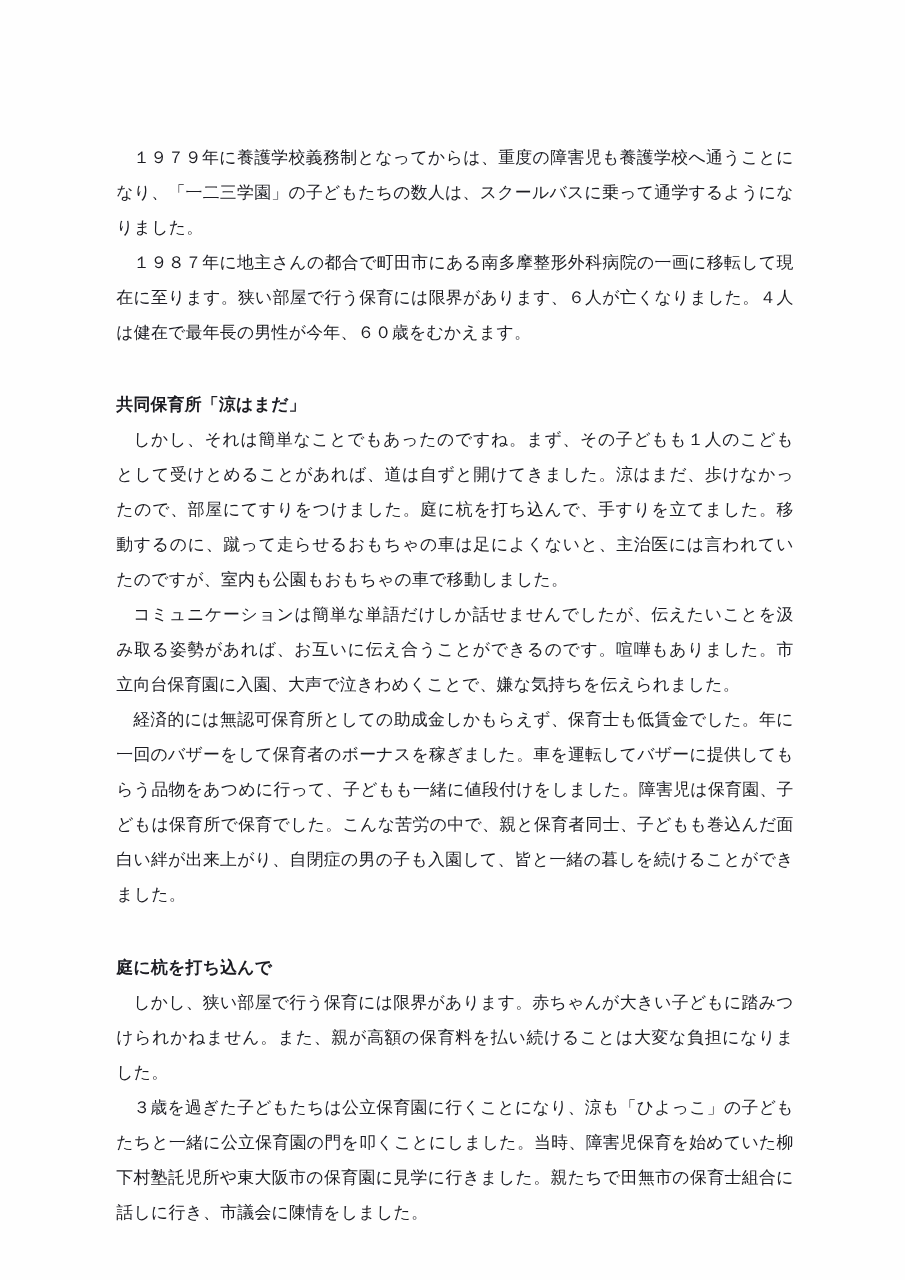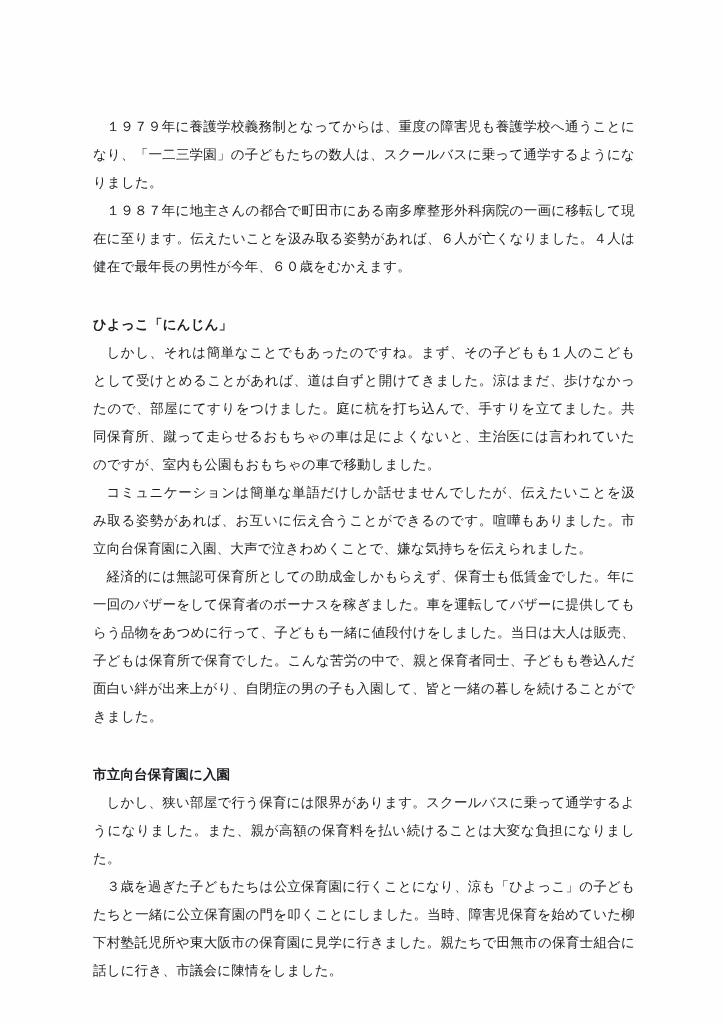--- a/index.html
+++ b/index.html
@@ -39,23 +39,23 @@
     font-weight: bold;
     letter-spacing: 0.2px;
   }
 </style>
 </head>
 <body>
 
 <div class="page">
   <div class="page-body">
     <p class="para">１９７９年に養護学校義務制となってからは、重度の障害児も養護学校へ通うことになり、「一二三学園」の子どもたちの数人は、スクールバスに乗って通学するようになりました。</p>
-    <p class="para">１９８７年に地主さんの都合で町田市にある南多摩整形外科病院の一画に移転して現在に至ります。伝えたいことを汲み取る姿勢があれば、６人が亡くなりました。４人は健在で最年長の男性が今年、６０歳をむかえます。</p>
-    <h2 class="heading">ひよっこ「にんじん」</h2>
-    <p class="para">しかし、それは簡単なことでもあったのですね。まず、その子どもも１人のこどもとして受けとめることがあれば、道は自ずと開けてきました。涼はまだ、歩けなかったので、部屋にてすりをつけました。庭に杭を打ち込んで、手すりを立てました。共同保育所、蹴って走らせるおもちゃの車は足によくないと、主治医には言われていたのですが、室内も公園もおもちゃの車で移動しました。</p>
+    <p class="para">１９８７年に地主さんの都合で町田市にある南多摩整形外科病院の一画に移転して現在に至ります。狭い部屋で行う保育には限界があります、６人が亡くなりました。４人は健在で最年長の男性が今年、６０歳をむかえます。</p>
+    <h2 class="heading">共同保育所「涼はまだ」</h2>
+    <p class="para">しかし、それは簡単なことでもあったのですね。まず、その子どもも１人のこどもとして受けとめることがあれば、道は自ずと開けてきました。涼はまだ、歩けなかったので、部屋にてすりをつけました。庭に杭を打ち込んで、手すりを立てました。移動するのに、蹴って走らせるおもちゃの車は足によくないと、主治医には言われていたのですが、室内も公園もおもちゃの車で移動しました。</p>
     <p class="para">コミュニケーションは簡単な単語だけしか話せませんでしたが、伝えたいことを汲み取る姿勢があれば、お互いに伝え合うことができるのです。喧嘩もありました。市立向台保育園に入園、大声で泣きわめくことで、嫌な気持ちを伝えられました。</p>
-    <p class="para">経済的には無認可保育所としての助成金しかもらえず、保育士も低賃金でした。年に一回のバザーをして保育者のボーナスを稼ぎました。車を運転してバザーに提供してもらう品物をあつめに行って、子どもも一緒に値段付けをしました。当日は大人は販売、子どもは保育所で保育でした。こんな苦労の中で、親と保育者同士、子どもも巻込んだ面白い絆が出来上がり、自閉症の男の子も入園して、皆と一緒の暮しを続けることができました。</p>
-    <h2 class="heading">市立向台保育園に入園</h2>
-    <p class="para">しかし、狭い部屋で行う保育には限界があります。スクールバスに乗って通学するようになりました。また、親が高額の保育料を払い続けることは大変な負担になりました。</p>
+    <p class="para">経済的には無認可保育所としての助成金しかもらえず、保育士も低賃金でした。年に一回のバザーをして保育者のボーナスを稼ぎました。車を運転してバザーに提供してもらう品物をあつめに行って、子どもも一緒に値段付けをしました。障害児は保育園、子どもは保育所で保育でした。こんな苦労の中で、親と保育者同士、子どもも巻込んだ面白い絆が出来上がり、自閉症の男の子も入園して、皆と一緒の暮しを続けることができました。</p>
+    <h2 class="heading">庭に杭を打ち込んで</h2>
+    <p class="para">しかし、狭い部屋で行う保育には限界があります。赤ちゃんが大きい子どもに踏みつけられかねません。また、親が高額の保育料を払い続けることは大変な負担になりました。</p>
     <p class="para">３歳を過ぎた子どもたちは公立保育園に行くことになり、涼も「ひよっこ」の子どもたちと一緒に公立保育園の門を叩くことにしました。当時、障害児保育を始めていた柳下村塾託児所や東大阪市の保育園に見学に行きました。親たちで田無市の保育士組合に話しに行き、市議会に陳情をしました。</p>
 
   </div>
 </div>
 
 </body></html>

